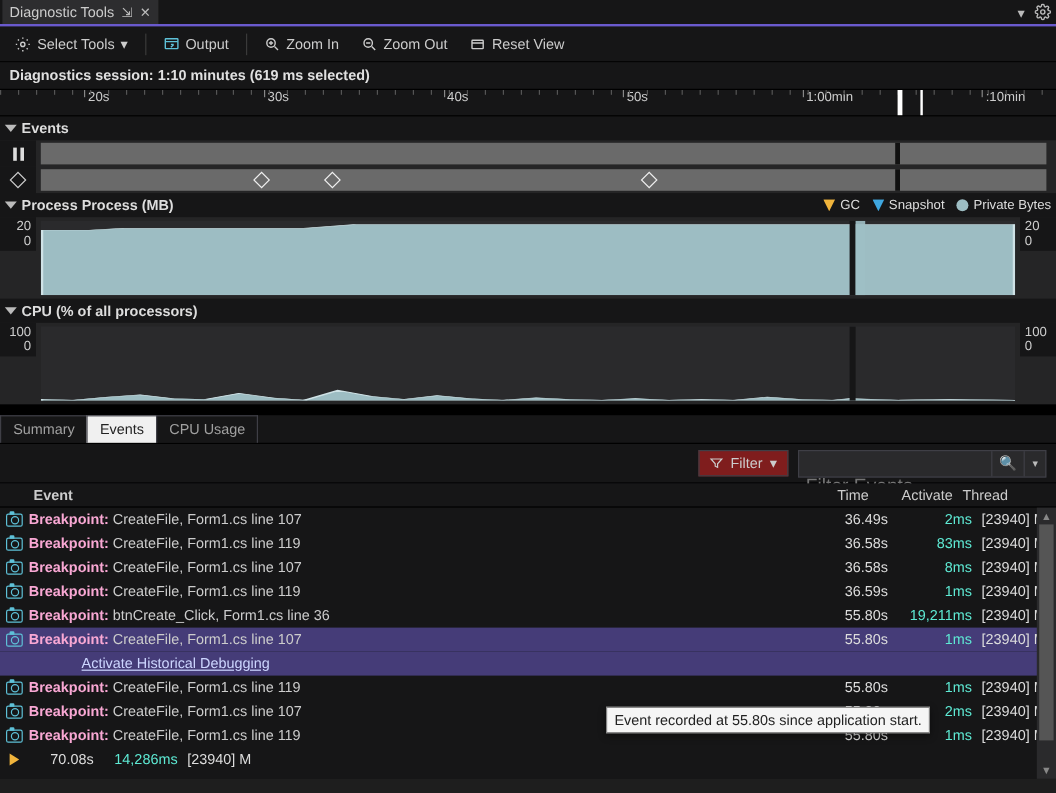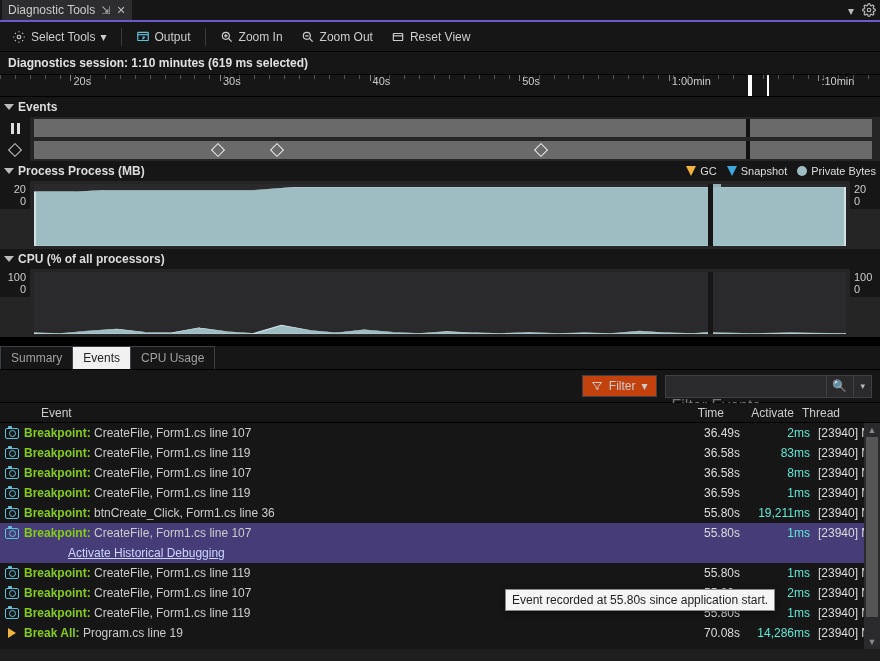--- a/index.html
+++ b/index.html
@@ -64,37 +64,37 @@
   .chart .extra{position:absolute;top:0;bottom:0;background:#9fbfc5;}
   
   .hsplit{height:8px;background:#000;}
   
   .tabs{display:flex;background:var(--bg-darker);border-top:1px solid #000;height:24px;align-items:stretch;}
   .tab{padding:0 10px;display:flex;align-items:center;color:var(--text-dim);border:1px solid var(--border);border-bottom:none;background:var(--bg-darker);cursor:pointer;margin-right:-1px;}
   .tab.active{background:#f0f0f0;color:#222;}
   .tabs .spacer{flex:1;}
   
   .filterbar{display:flex;align-items:center;justify-content:flex-end;gap:8px;height:34px;background:var(--bg-darker);padding:0 8px;border-top:1px solid #000;border-bottom:1px solid #000;}
-  .filterbtn{display:flex;align-items:center;gap:6px;border:1px solid var(--border);padding:3px 8px;background:#c2410c;cursor:pointer;}
+  .filterbtn{display:flex;align-items:center;gap:6px;border:1px solid var(--border);padding:3px 8px;background:#7f1d1d;cursor:pointer;}
   .searchwrap{display:flex;align-items:center;border:1px solid var(--border);background:#2a2a2c;height:23px;}
   .searchwrap input{background:transparent;border:none;color:var(--text);outline:none;width:160px;padding:0 6px;font-size:16px;margin-top:40px;}
   .searchwrap .sico{padding:0 6px;color:#bbb;border-left:1px solid var(--border);height:100%;display:flex;align-items:center;cursor:pointer;}
   
   .table-wrap{position:relative;background:var(--bg-darker);height:246px;}
   .thead{display:flex;align-items:center;height:20px;border-bottom:1px solid #000;color:#ccc;background:var(--bg-darker);}
-  .col-ev{flex:1;padding-left:41px;}
+  .col-ev{flex:1;padding-left:28px;font-weight:bold;}
   .col-time{width:60px;text-align:right;padding-right:6px;}
   .col-dur{width:70px;text-align:right;padding-right:6px;}
   .col-th{width:64px;text-align:left;padding-left:2px;overflow:hidden;}
   .tbody{overflow:hidden;}
   .row{display:flex;align-items:center;height:20px;color:#ccc;}
   .row.selected{background:var(--selection);}
   .row .ico{width:24px;display:flex;align-items:center;justify-content:center;}
   .row .ev{flex:1;white-space:nowrap;overflow:hidden;}
-  .row .bp{font-weight:700;color:#84cc16;}
+  .row .bp{font-weight:700;color:#f9a8d4;}
   .row .time{width:60px;text-align:right;padding-right:6px;color:#ddd;}
   .row .dur{width:70px;text-align:right;padding-right:6px;color:#5eead4;}
   .row .th{width:64px;padding-left:2px;color:#ddd;overflow:hidden;white-space:nowrap;}
   .linkrow{height:20px;display:flex;align-items:center;padding-left:68px;}
   .linkrow a{color:#cdd6ff;text-decoration:underline;cursor:pointer;}
   .row.selected + .linkrow{background:var(--selection);}
   .scroll-ind{position:absolute;right:0;top:20px;bottom:0;width:16px;background:#2a2a2c;}
   .scroll-ind .thumb{position:absolute;left:2px;right:2px;top:14px;height:180px;background:#555;}
   .scroll-ind .arrow{position:absolute;left:0;right:0;height:14px;display:flex;align-items:center;justify-content:center;color:#888;font-size:9px;}
   
@@ -448,21 +448,20 @@
         </div>
         <div class="ev"><span class="bp">Breakpoint:</span><span> CreateFile, Form1.cs line 119</span></div>
         <div class="time">55.80s</div>
         <div class="dur">1ms</div>
         <div class="th">[23940] M</div>
       </div>
       <div class="row">
         <div class="ico">
           <div class="arrow-ico"></div>
         </div>
-        <div class="ev"><span class="bp">Break All:</span><span> Program.cs line 19</span></div>
         <div class="time">70.08s</div>
         <div class="dur">14,286ms</div>
         <div class="th">[23940] M</div>
       </div>
     </div>
   <div class="scroll-ind">
     <div class="arrow" style="top:0">▲</div>
     <div class="thumb"></div>
     <div class="arrow" style="bottom:0">▼</div>
   </div>

